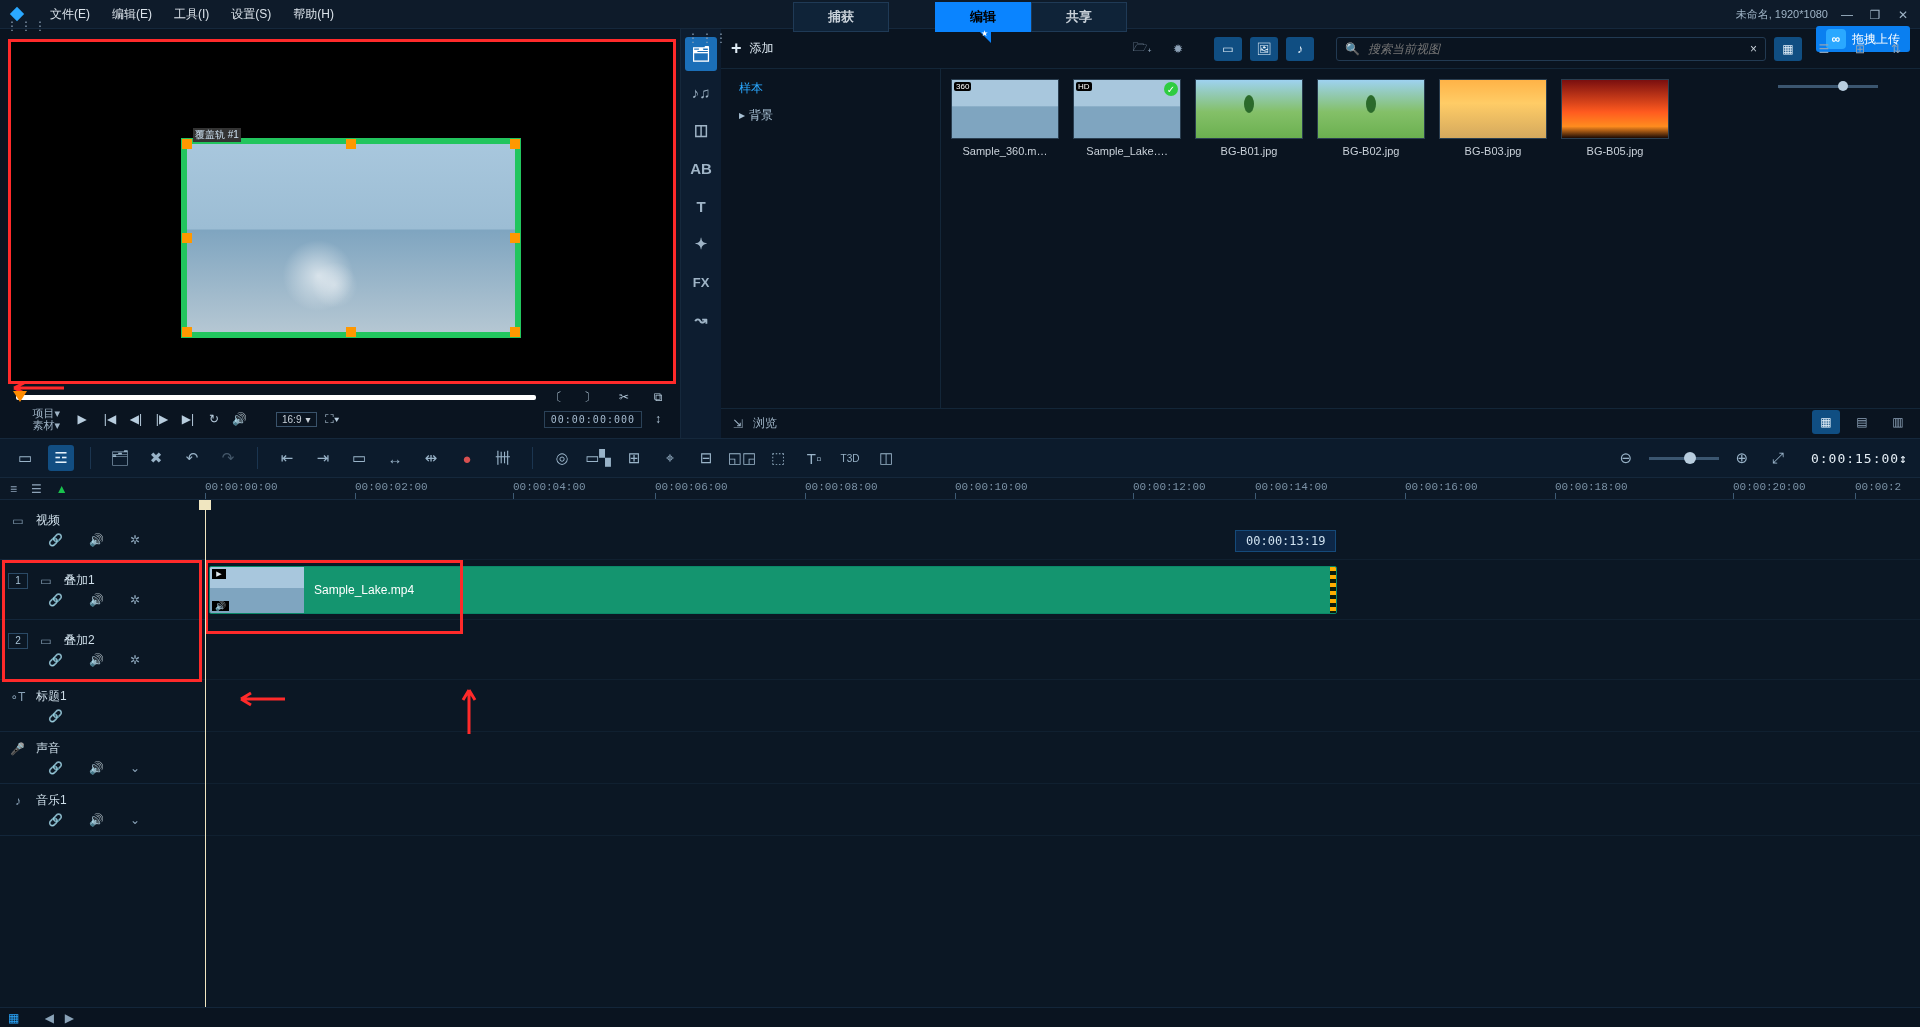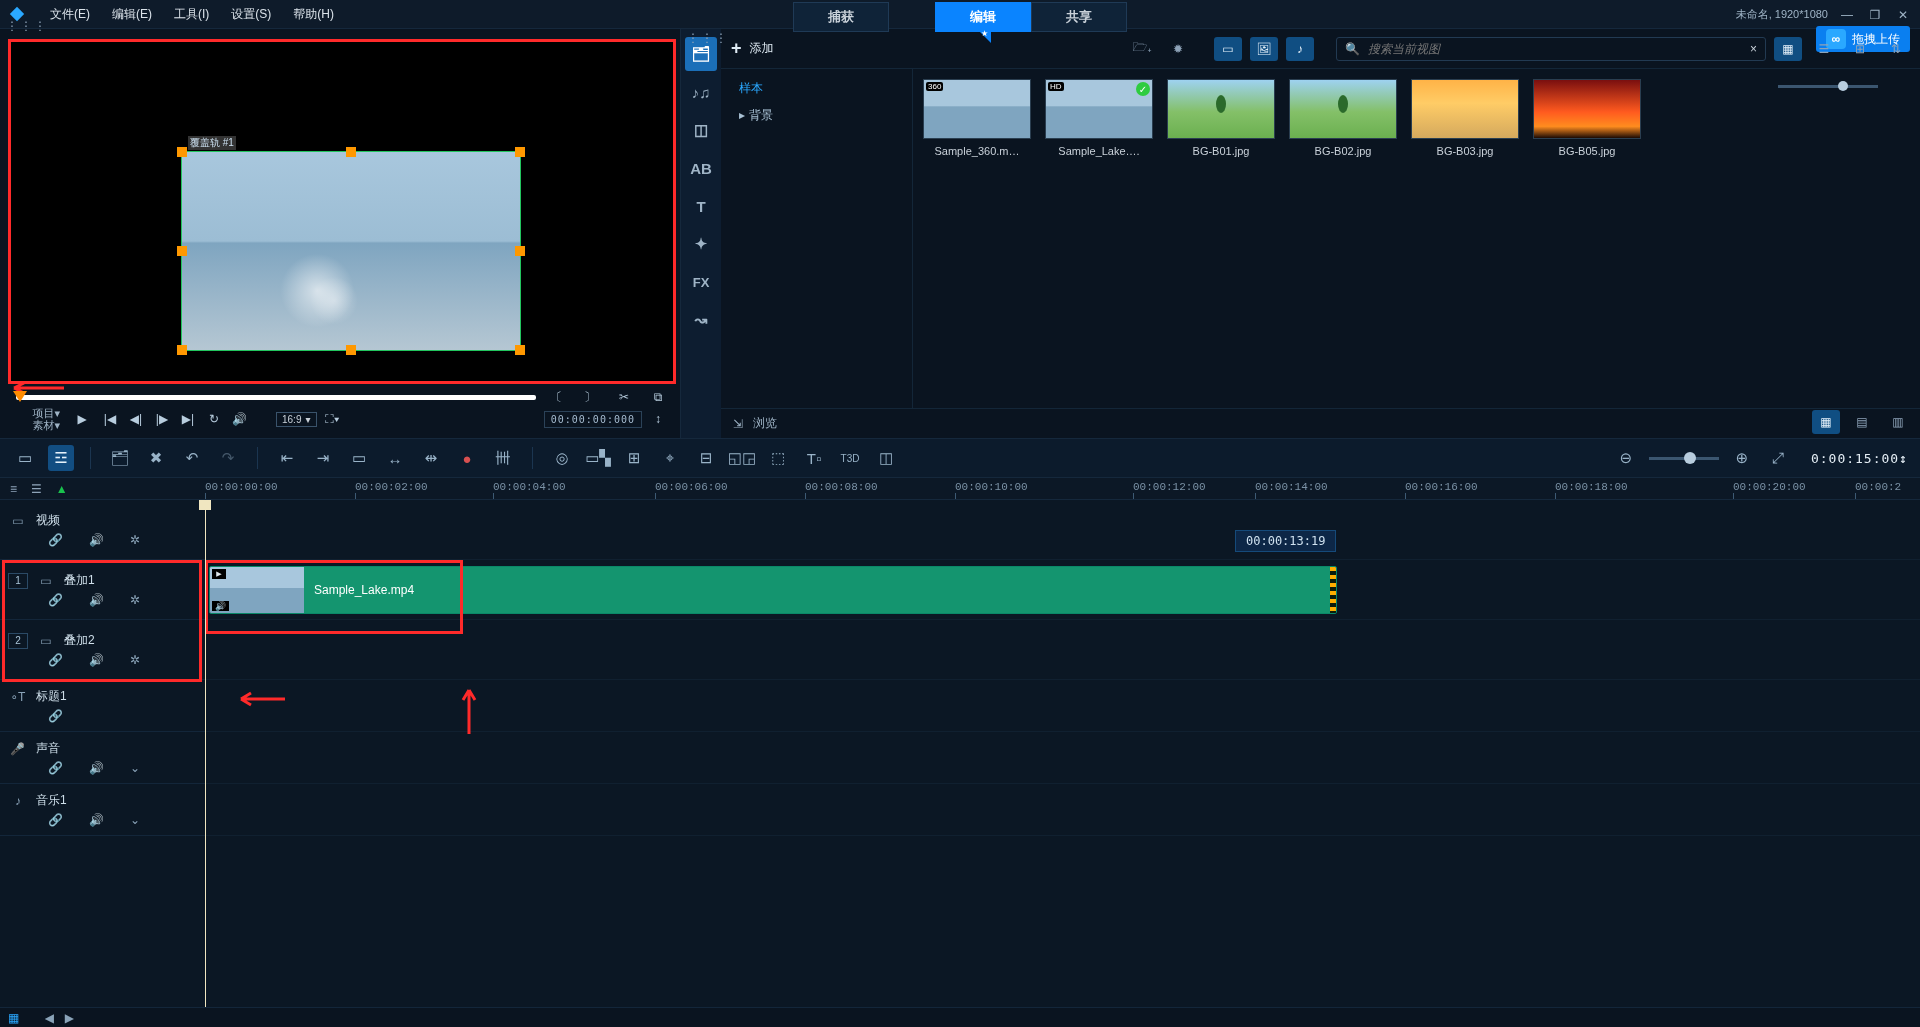--- a/index.html
+++ b/index.html
@@ -5,33 +5,33 @@
 * { margin: 0; padding: 0; box-sizing: border-box; font-family: "Microsoft YaHei", Arial, sans-serif; }
 body { background: #0a1420; color: #c9d1d9; font-size: 12px; overflow: hidden; user-select: none; }
 .app { display: flex; flex-direction: column; height: 1027px; width: 1920px; background: #0a1420; }
 
 
 .menubar { height: 28px; display: flex; align-items: center; gap: 2px; padding: 8px 8px; position: relative; background:#0e1b2a; }
 .menubar .logo { width:18px; height:18px; margin-right:12px; }
 .menubar .menuitem { padding: 3px 10px; cursor: default; color:#dbe3ea; }
 .main-tabs { position:absolute; left:50%; transform:translateX(-50%); display:flex; top:2px; }
 .main-tabs .tab { width:96px; text-align:center; padding:5px 0; border:1px solid #1f3a56; background:#0f2338; color:#c9d1d9; font-size:13px; font-weight:bold;}
-.main-tabs .tab.active { background:#0a84ff; border-color:#0a84ff; color:#ffffff;margin-left:46px; }
+.main-tabs .tab.active { background:#0a84ff; border-color:#0a84ff; color:#000000;margin-left:46px; }
 .winctrl { margin-left:auto; display:flex; gap:10px; align-items:flex-end; }
 .winctrl .wc { width:18px; height:14px; display:flex; align-items:center; justify-content:center; color:#9fb4c6;}
 .status-right { margin-left:6px; font-size:11px; color:#9fb4c6; }
 .upload-badge { position:absolute; right:10px; top:26px; display:flex; align-items:center; gap:6px; background:#0a7ff0; color:#fff; padding:3px 10px; border-radius:3px; font-size:12px; }
 .upload-badge .badge-icon{width:20px;height:20px;border-radius:4px;background:#2aa8ff;display:flex;align-items:center;justify-content:center;font-weight:bold;color:#fff;}
 
 
 .upper { display:flex; height:410px; border-top:1px solid #15283c; }
 .preview-pane { width:680px; position:relative; display:flex; flex-direction:column; }
 .preview-viewport { flex:1; border:3px solid #ff2a2a; margin:10px 4px 2px 8px; position:relative; background:#000; }
 .preview-dots { position:absolute; top:-10px; left:6px; letter-spacing:2px; color:#8ea3b8;}
-.clip-outline { position:absolute; left:170px; top:109px; width:340px; height:200px; border:1px solid #22c55e; }
+.clip-outline { position:absolute; left:170px; top:96px; width:340px; height:200px; border:6px solid #22c55e; }
 .clip-img { width:100%; height:100%; background:linear-gradient(#a8c7dd 0%, #9cbdd4 45%, #7fa5c0 46%, #b5c7d3 100%); position:relative; overflow:hidden;}
 .clip-img::after{content:"";position:absolute;inset:0;background:
  radial-gradient(circle at 40% 70%, rgba(255,255,255,.6) 0, transparent 15%),
  radial-gradient(circle at 45% 75%, rgba(255,255,255,.4) 0, transparent 10%);}
 .clip-label { position:absolute; left:6px; top:-16px; font-size:10px; color:#cce0f0; background:#333; padding:0 2px;}
 .handle{position:absolute;width:10px;height:10px;background:#ff9800;}
 .handle.tl{left:-5px;top:-5px}.handle.tr{right:-5px;top:-5px}.handle.bl{left:-5px;bottom:-5px}.handle.br{right:-5px;bottom:-5px}
 .handle.tm{left:calc(50% - 5px);top:-5px}.handle.bm{left:calc(50% - 5px);bottom:-5px}
 .handle.lm{left:-5px;top:calc(50% - 5px)}.handle.rm{right:-5px;top:calc(50% - 5px)}
 
@@ -64,21 +64,21 @@
 .lib-toolbar .add{display:flex;align-items:center;gap:8px;color:#e0ecf5;}
 .lib-toolbar .addplus{font-size:18px;font-weight:bold;}
 .corner-flag{position:absolute;left:256px;top:0;width:0;height:0;border-top:14px solid #0a84ff;border-left:14px solid transparent;}
 .corner-flag::after{content:"★";position:absolute;top:-14px;left:-10px;color:#fff;font-size:8px;}
 .lib-right-tools{margin-left:auto;display:flex;align-items:center;gap:8px;}
 .ibtn{width:28px;height:24px;display:flex;align-items:center;justify-content:center;color:#8ea3b8;}
 .ibtn.hl{background:#104e82;color:#e6f2fb;border-radius:3px;}
 .search{display:flex;align-items:center;border:1px solid #223a52;border-radius:3px;height:24px;padding:0 8px;gap:8px;width:430px;margin-left:14px;}
 .search input{background:transparent;border:none;outline:none;color:#c9d1d9;flex:1;font-size:12px;font-style:italic;}
 .lib-tree-row{display:flex;flex:1;}
-.lib-tree{width:192px;border-right:1px solid #132638;padding:6px 0;}
+.lib-tree{width:220px;border-right:1px solid #132638;padding:6px 0;}
 .lib-tree .item{padding:5px 18px;color:#a9c1d4;}
 .lib-tree .item.sel{color:#2aa8ff;}
 .lib-tree .item .caret{display:inline-block;width:10px;}
 .browse-row{height:30px;border-top:1px solid #132638;display:flex;align-items:center;gap:10px;padding:0 12px;color:#9fb4c6;}
 
 .thumb-grid{flex:1;padding:10px;display:flex;gap:14px;align-items:flex-start;flex-wrap:wrap;}
 .thumb{width:108px;display:flex;flex-direction:column;gap:6px;}
 .thumb .img{width:108px;height:60px;border:1px solid #2a3e50;position:relative;overflow:hidden;}
 .thumb .img .mark{position:absolute;left:2px;top:2px;background:#000;color:#fff;font-size:8px;padding:0 2px;border-radius:2px;}
 .thumb .img .check{position:absolute;right:2px;top:2px;width:14px;height:14px;border-radius:50%;background:#2ecc40;color:#fff;font-size:10px;display:flex;align-items:center;justify-content:center;}
@@ -371,21 +371,21 @@
 
   <div class="ruler-row">
     <div class="track-head-col">
       <span class="hbtn">≡</span>
       <span class="hbtn">☰</span>
       <span class="hbtn uparr">▲</span>
     </div>
     <div class="ruler">
       <span class="tick" style="left:0px">00:00:00:00</span>
       <span class="tick" style="left:150px">00:00:02:00</span>
-      <span class="tick" style="left:288px">00:00:04:00</span>
+      <span class="tick" style="left:308px">00:00:04:00</span>
       <span class="tick" style="left:450px">00:00:06:00</span>
       <span class="tick" style="left:600px">00:00:08:00</span>
       <span class="tick" style="left:750px">00:00:10:00</span>
       <span class="tick" style="left:928px">00:00:12:00</span>
       <span class="tick" style="left:1050px">00:00:14:00</span>
       <span class="tick" style="left:1200px">00:00:16:00</span>
       <span class="tick" style="left:1350px">00:00:18:00</span>
       <span class="tick" style="left:1528px">00:00:20:00</span>
       <span class="tick" style="left:1650px">00:00:2</span>
     </div>

